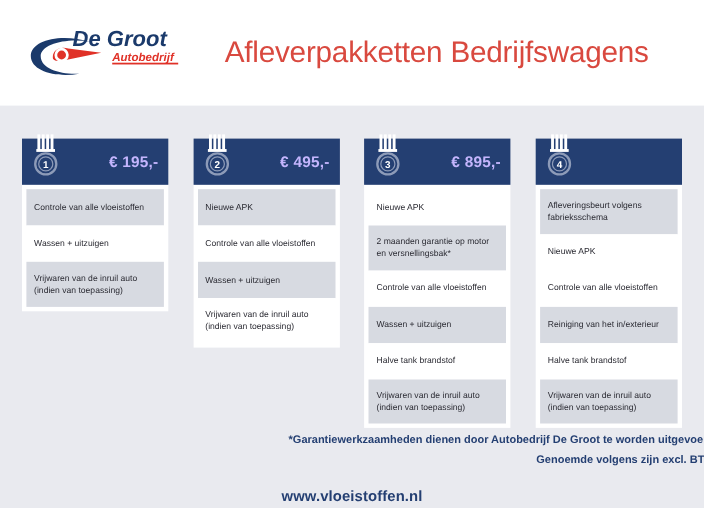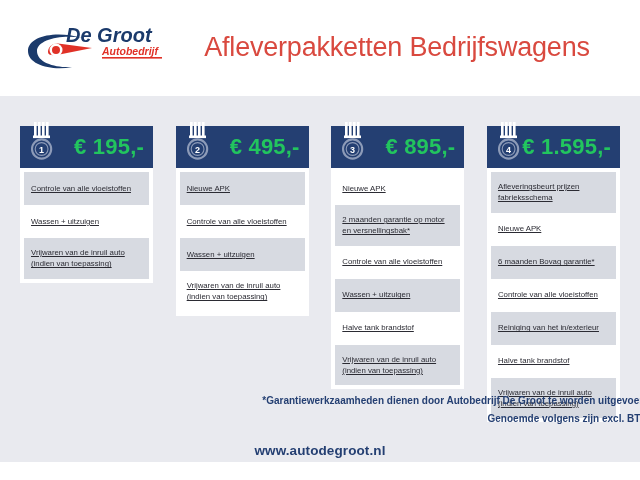--- a/index.html
+++ b/index.html
@@ -84,22 +84,22 @@
 
   .medal {
     position: absolute;
     left: 7px;
     top: -4px;
     width: 30px;
     height: 44px;
   }
 
   .price {
-    color: #22c55e;
-    font-size: 22px;
+    color: #c4b5fd;
+    font-size: 14px;
     font-weight: bold;
     letter-spacing: 0.2px;
     white-space: nowrap;
   }
 
   .card-body {
     background: #ffffff;
     padding: 4px;
   }
 
@@ -107,21 +107,21 @@
     font-size: 7.8px;
     color: #2b2b33;
     line-height: 1.45;
     padding: 9px 7px;
     min-height: 33px;
     display: flex;
     align-items: center;
     background: #ffffff;
   }
   .feature.alt { background: #d7dae1; }
-  .feature span { display: block; text-decoration: underline; }
+  .feature span { display: block; }
 
   
   #disclaimer {
     position: absolute;
     left: 12px;
     top: 296px;
     width: 640px;
     text-align: right;
     color: #243f72;
     font-size: 10px;
@@ -279,31 +279,27 @@
                   <rect x="7" y="0" width="2.6" height="15"></rect>
                   <rect x="11" y="0" width="2.6" height="15"></rect>
                   <rect x="15" y="0" width="2.6" height="15"></rect>
                   <rect x="19" y="0" width="2.6" height="15"></rect>
                 </g>
                 <rect x="6" y="13.5" width="17" height="2.6" fill="#ffffff"></rect>
                 <circle cx="14.6" cy="27" r="9.6" fill="none" stroke="#8d9bb8" stroke-width="2.1"></circle>
                 <circle cx="14.6" cy="27" r="6.4" fill="none" stroke="#8d9bb8" stroke-width="1.1"></circle>
                 <text x="14.6" y="30.6" text-anchor="middle" font-family="'Liberation Sans', sans-serif" font-size="9" font-weight="bold" fill="#ffffff">4</text>
               </svg></span>
-            <span class="price">€  1.595,-</span>
           </div>
           <div class="card-body">
             <div class="feature alt">
-              <span>Afleveringsbeurt prijzen fabrieksschema</span>
+              <span>Afleveringsbeurt volgens fabrieksschema</span>
             </div>
             <div class="feature">
               <span>Nieuwe APK</span>
-            </div>
-            <div class="feature alt">
-              <span>6 maanden Bovag garantie*</span>
             </div>
             <div class="feature">
               <span>Controle van alle vloeistoffen</span>
             </div>
             <div class="feature alt">
               <span>Reiniging van het in/exterieur</span>
             </div>
             <div class="feature">
               <span>Halve tank brandstof</span>
             </div>
@@ -312,17 +308,17 @@
             </div>
           </div>
         </div>
       </div>
 
     <div id="disclaimer">
       <div>*Garantiewerkzaamheden dienen door Autobedrijf De Groot te worden uitgevoerd.</div>
       <div>Genoemde volgens zijn excl. BTW.</div>
     </div>
 
-    <div id="website">www.autodegroot.nl</div>
+    <div id="website">www.vloeistoffen.nl</div>
   </div>
 
   <div id="bottom-strip"></div>
 </div>
 
 </body></html>

